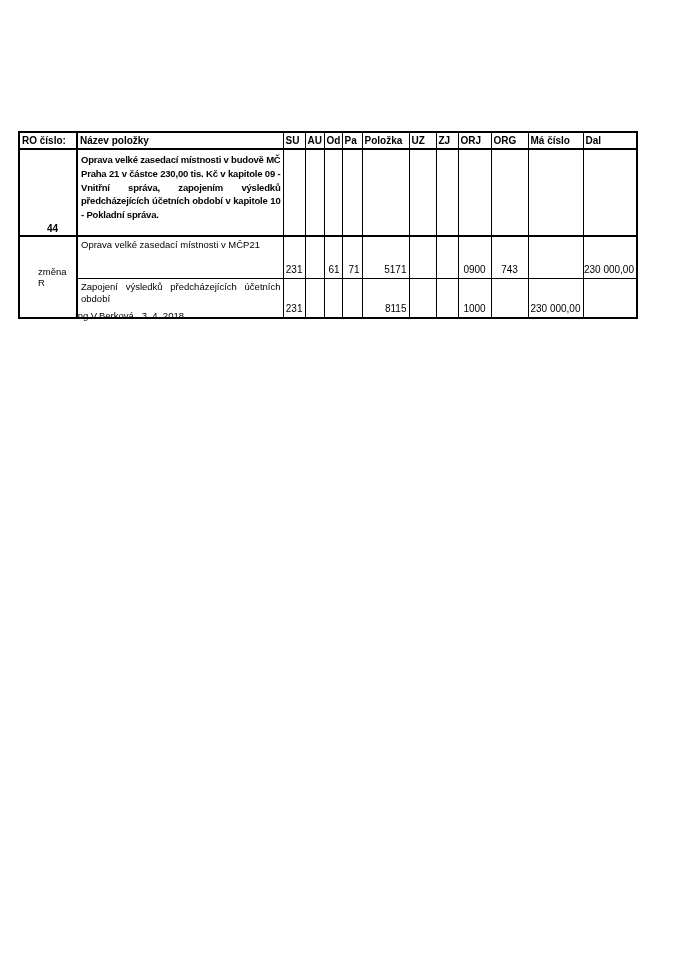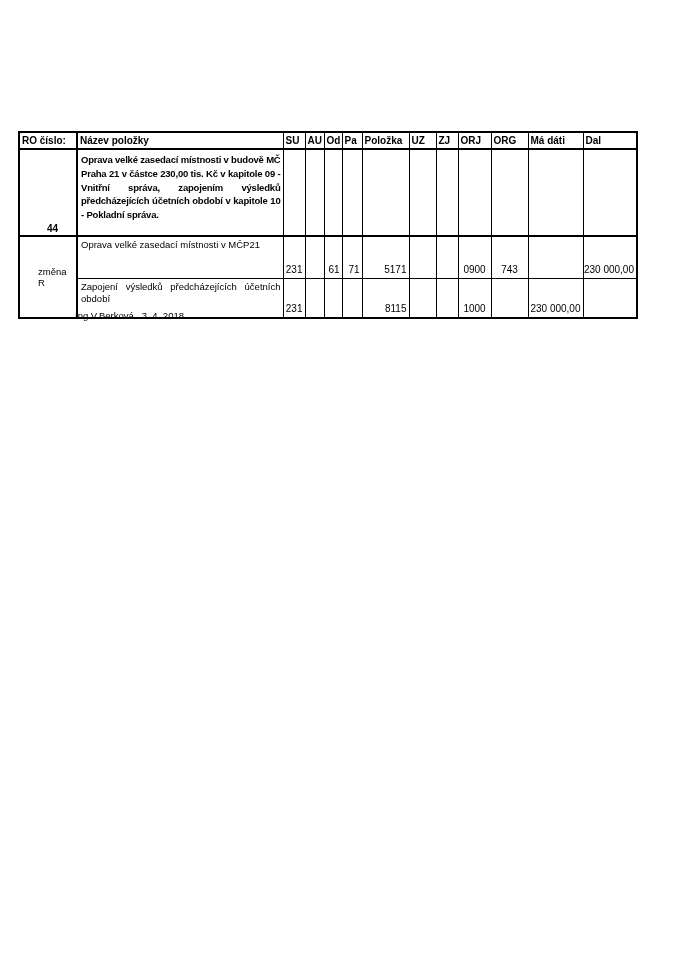--- a/index.html
+++ b/index.html
@@ -106,21 +106,21 @@
       <th>Název položky</th>
       <th>SU</th>
       <th>AU</th>
       <th>Od</th>
       <th>Pa</th>
       <th>Položka</th>
       <th>UZ</th>
       <th>ZJ</th>
       <th>ORJ</th>
       <th>ORG</th>
-      <th>Má dáti</th>
+      <th>Má číslo</th>
       <th>Dal</th>
     </tr>
     <tr class="block">
       <td class="ro-col ro-num">44</td>
       <td class="desc">Oprava velké zasedací místnosti v budově MČ Praha 21 v částce 230,00 tis. Kč v kapitole 09 - Vnitřní správa, zapojením výsledků předcházejících účetních období v kapitole 10 - Pokladní správa.</td>
       <td></td>
       <td></td>
       <td></td>
       <td></td>
       <td></td>

